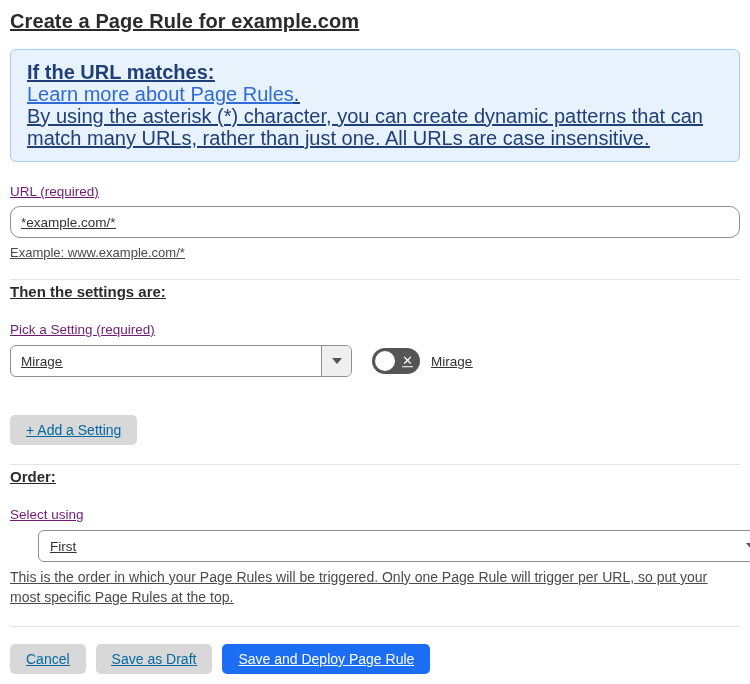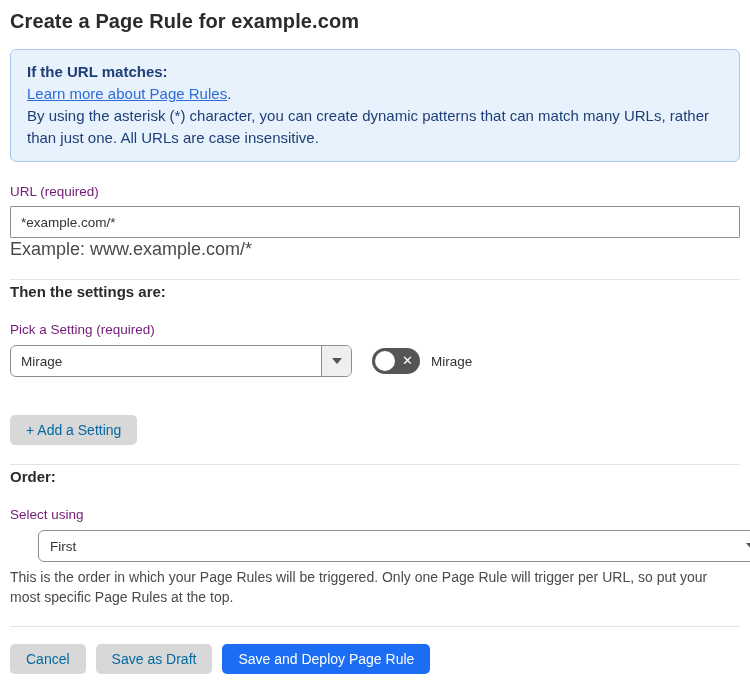--- a/index.html
+++ b/index.html
@@ -1,15 +1,15 @@
 <!DOCTYPE html>
 <html><head>
 <meta charset="utf-8">
 <style>
-  * { box-sizing: border-box; margin: 0; padding: 0; }
+  * { box-sizing: border-box; margin: 0; padding: 0; text-decoration: underline; }
   html, body { width: 750px; }
   body {
     font-family: "Liberation Sans", "DejaVu Sans", sans-serif;
     background: #ffffff;
     color: #2b2b2b;
     padding: 8px 10px 10px 10px;
   }
   .page-title {
     font-size: 20px;
     font-weight: bold;
@@ -18,40 +18,40 @@
     letter-spacing: 0.1px;
   }
   
   .info-box {
     margin-top: 16px;
     background: #e8f2fc;
     border: 1px solid #a9c9ef;
     border-radius: 6px;
     padding: 11px 16px 12px 16px;
     color: #1e3f77;
-    font-size: 15px;
+    font-size: 20px;
     line-height: 22px;
   }
   .info-box .info-heading { font-weight: bold; }
   .info-box .learn-link {
     color: #2f6bd8;
     text-decoration: underline;
     cursor: pointer;
   }
   
   .field-label { margin-top: 22px; font-size: 13.5px; color: #701a75; }
-  .helper-text { margin-top: 1px; font-size: 18px; color: #4a4a4a; }
+  .helper-text { margin-top: 7px; font-size: 13px; color: #4a4a4a; }
   
   .text-input {
     display: block;
     width: 100%;
     margin-top: 7px;
     height: 32px;
     border: 1px solid #8e8e8e;
-    border-radius: 1px;
+    border-radius: 10px;
     padding: 4px 10px;
     font-family: "Liberation Sans", "DejaVu Sans", sans-serif;
     font-size: 13.5px;
     color: #333333;
     background: #ffffff;
     outline: none;
   }
   hr.divider {
     border: none;
     border-top: 1px solid #e3e3e3;

